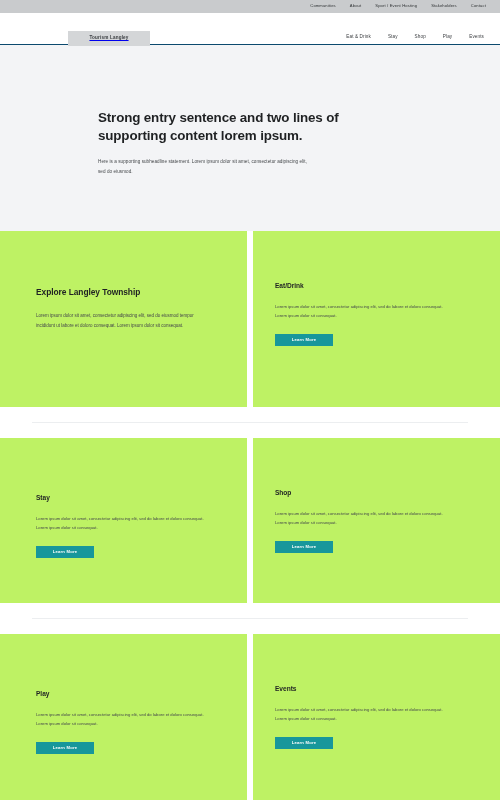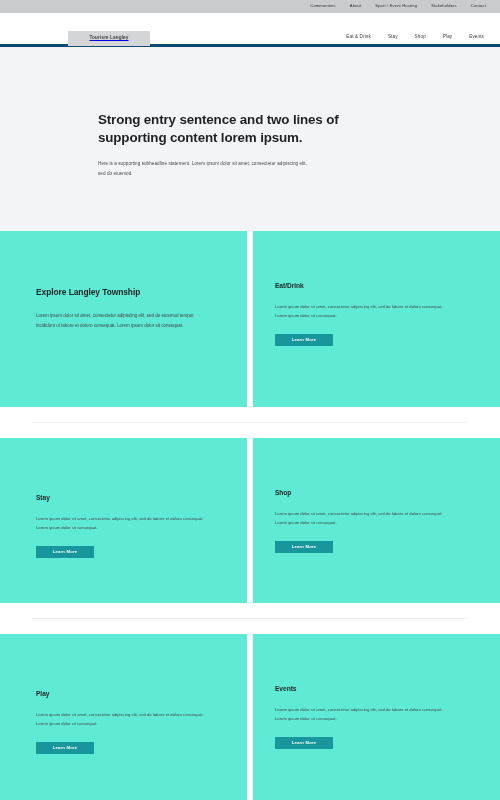--- a/index.html
+++ b/index.html
@@ -82,21 +82,21 @@
     letter-spacing: 0.12px;
     line-height: 1;
   }
 
   
   .hero {
     background: #f3f4f6;
     height: 187px;
     padding-left: 98px;
     padding-top: 64px;
-    border-top: 3px solid #0c4a6e;
+    border-top: 1px solid #0c4a6e;
   }
   .hero-title {
     font-size: 13.4px;
     font-weight: bold;
     line-height: 1.32;
     letter-spacing: -0.15px;
     color: #1f2123;
     max-width: 262px;
   }
   .hero-sub {
@@ -107,21 +107,21 @@
     max-width: 210px;
     letter-spacing: 0.06px;
   }
 
   
   .section {
     display: flex;
     background: #ffffff;
   }
   .card {
-    background: #5eead4;
+    background: #bef264;
     position: relative;
   }
   .card-left  { width: 247px; }
   .card-gutter{ width: 6px; background: #ffffff; flex: 0 0 6px; }
   .card-right { flex: 1 1 auto; }
 
   .card-inner-left  { padding: 57px 36px 0 36px; }
   .card-inner-right { padding: 52px 0 0 22px; }
 
   .card-title-lg {

